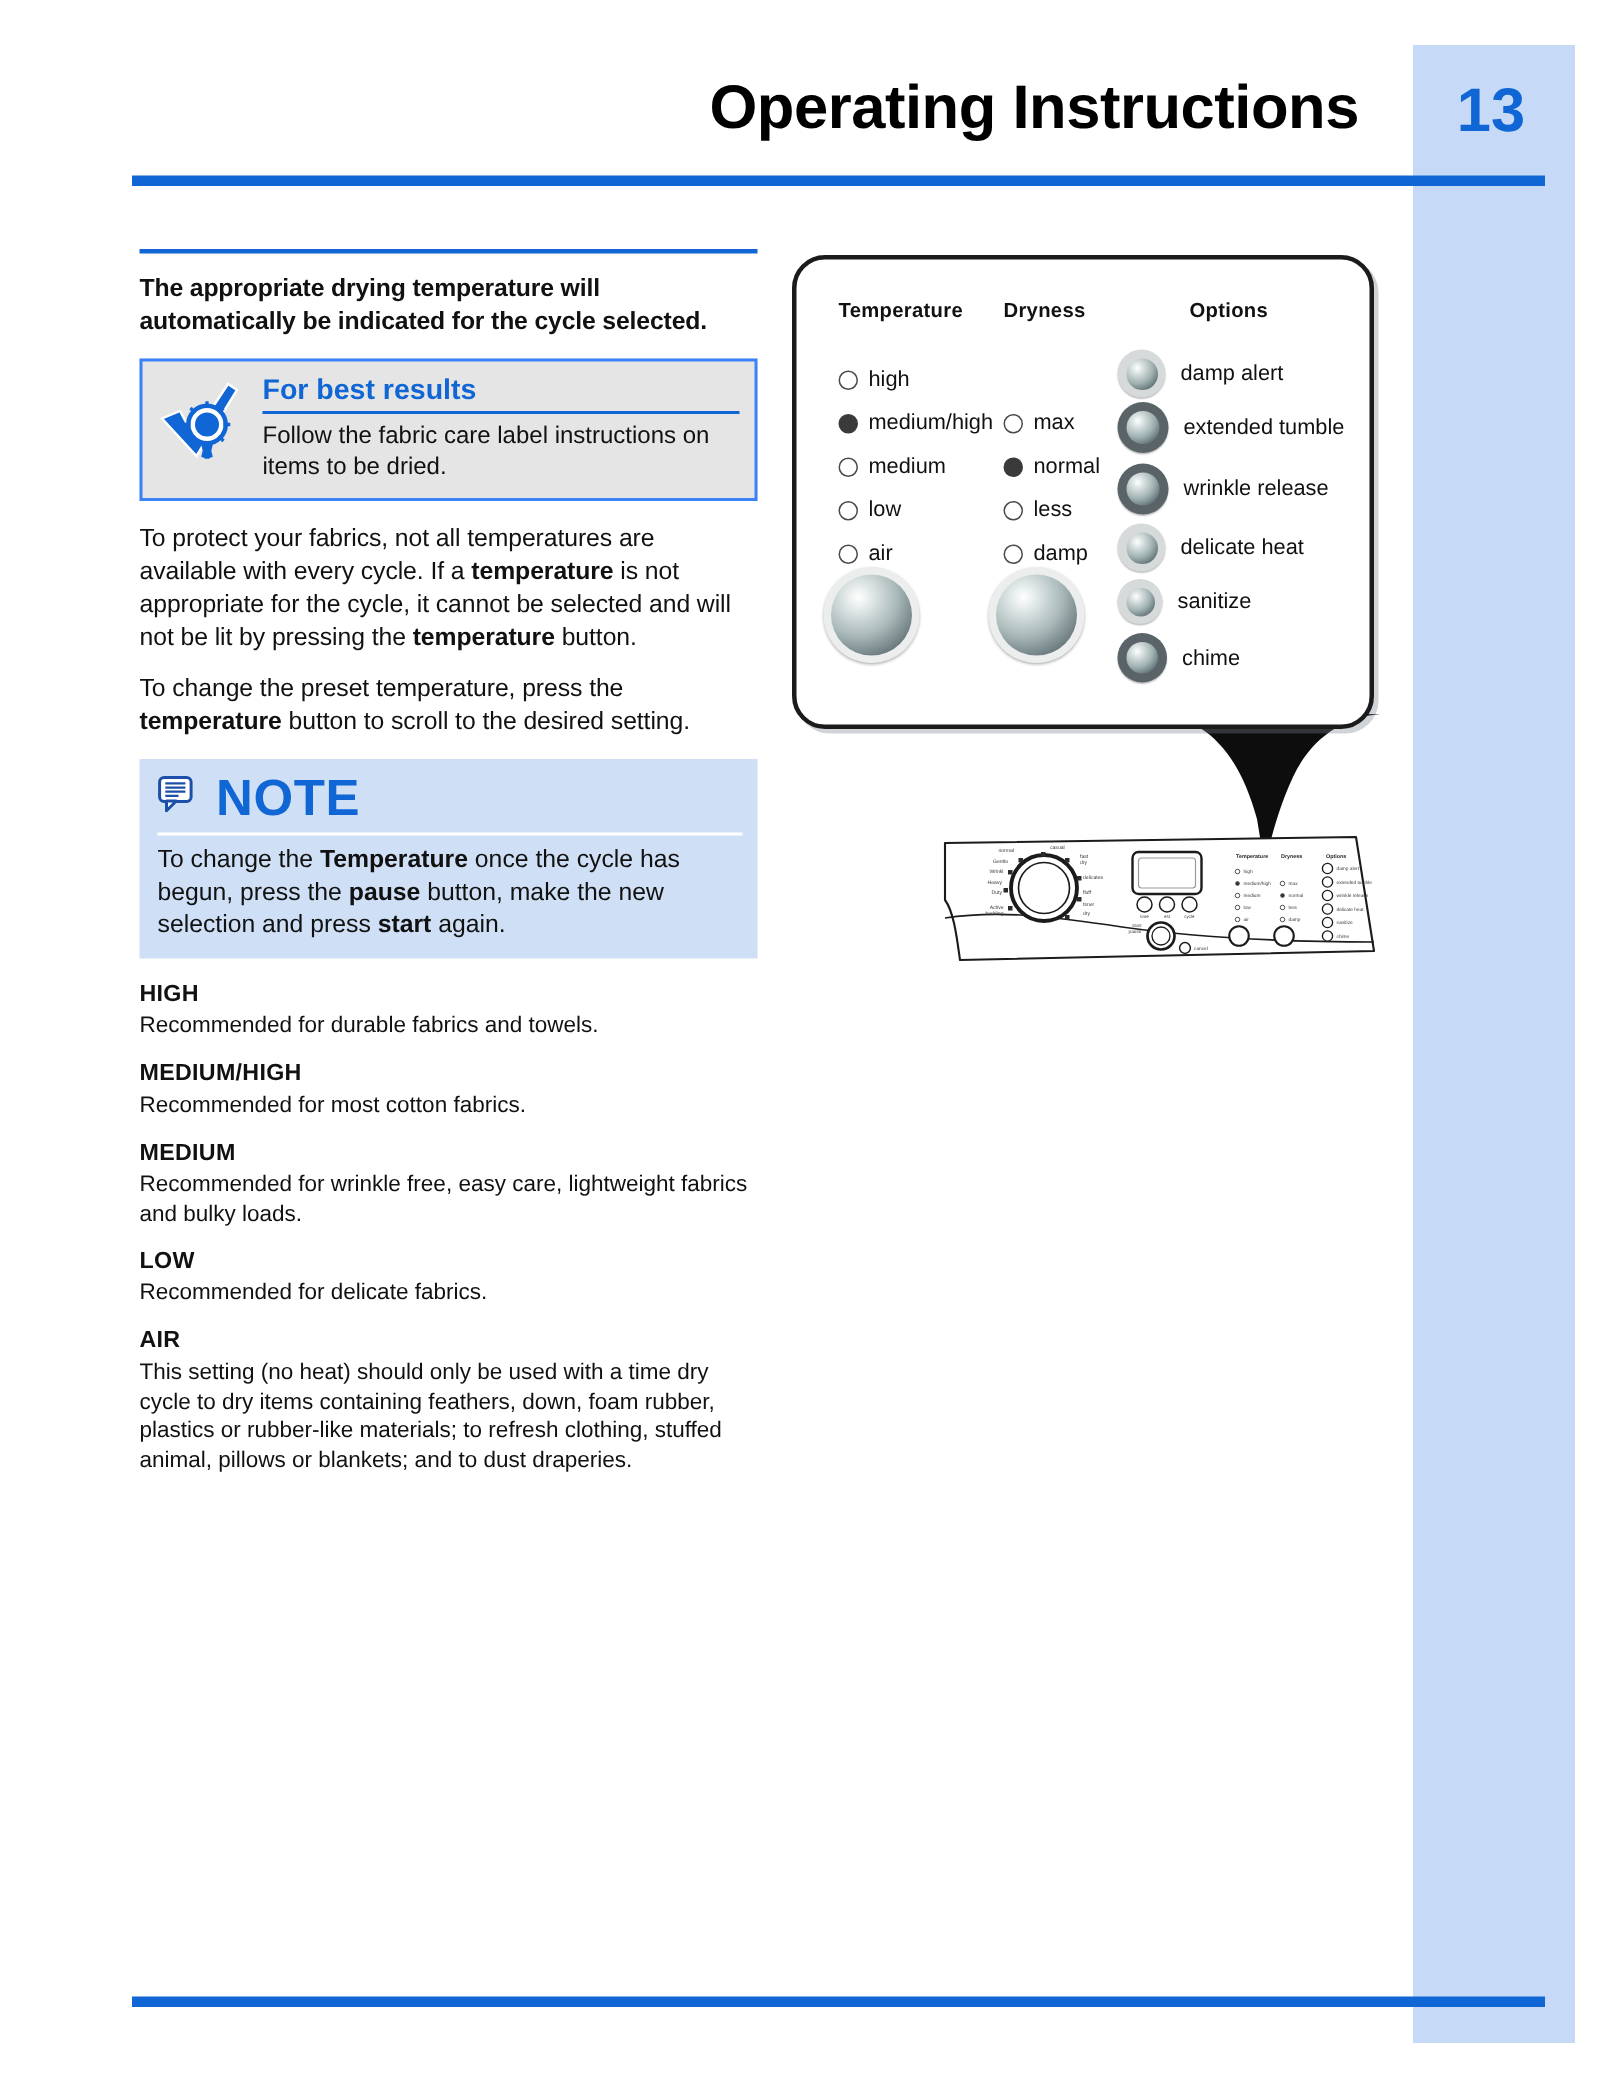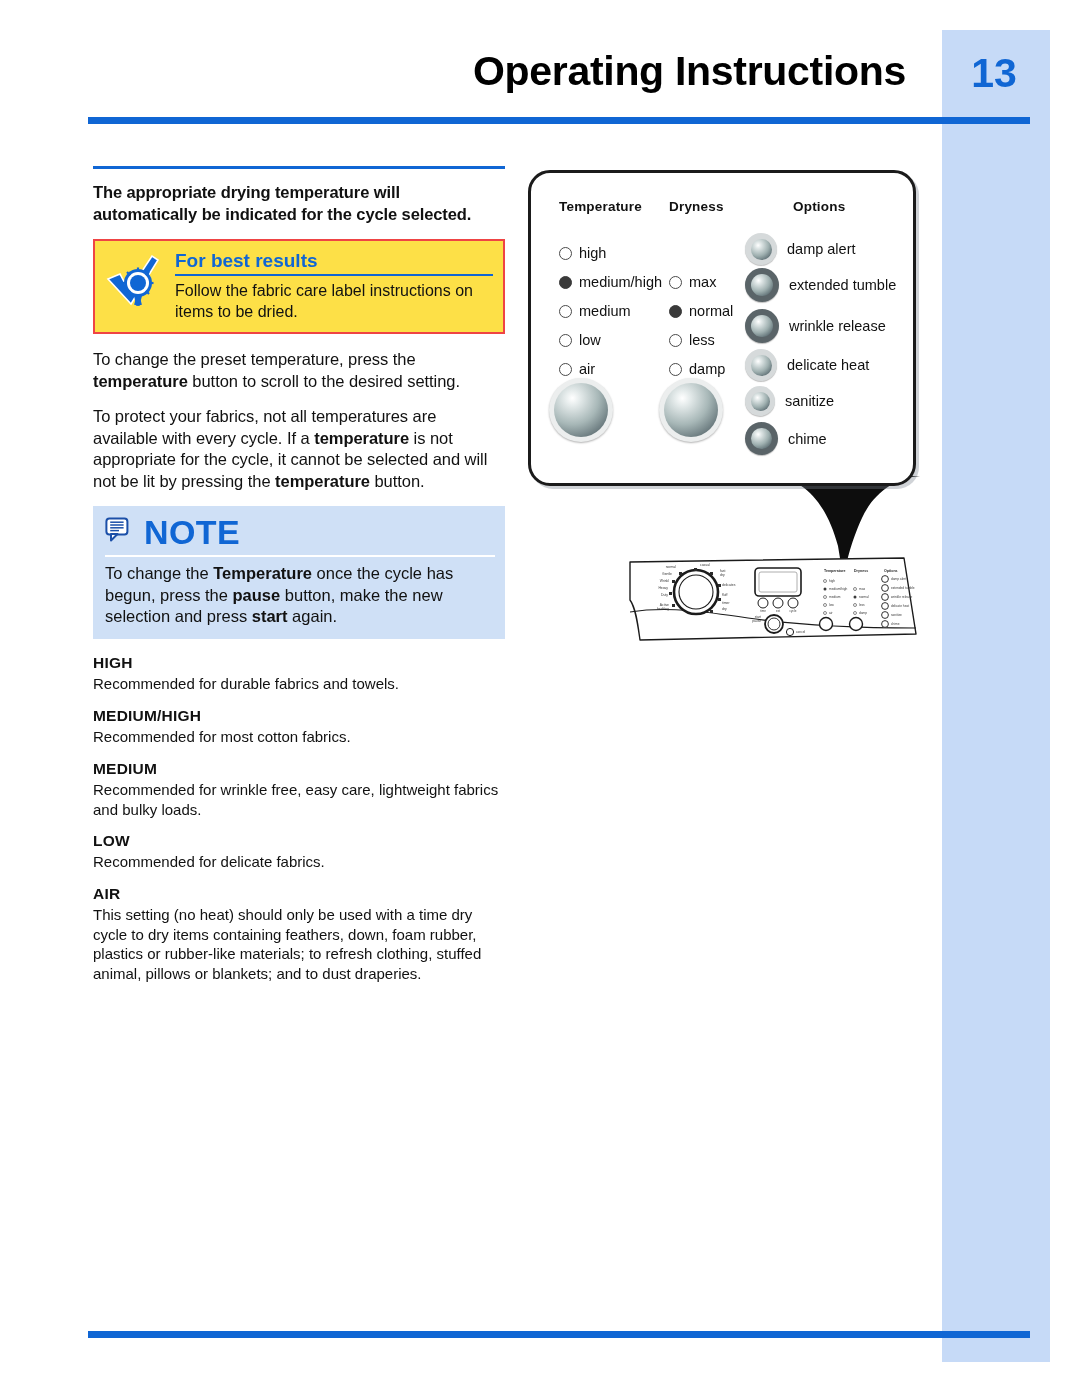--- a/index.html
+++ b/index.html
@@ -101,26 +101,26 @@
   .lead {
     font-size: 16.5px;
     font-weight: bold;
     line-height: 1.33;
     margin: 0 0 13px 0;
     letter-spacing: -0.1px;
   }
 
   
   #best-results {
-    border: 2px solid #ef4444;
+    border: 2px solid #3b82f6;
     padding: 9px 10px 10px 10px;
     display: flex;
     gap: 8px;
     margin-bottom: 15px;
-    background: #fde047;
+    background: #e5e5e5;
   }
   #best-results-icon { flex: 0 0 62px; padding-top: 2px; }
   #best-results-body { flex: 1 1 auto; }
   #best-results-title {
     font-size: 19px;
     font-weight: bold;
     color: #1066d4;
     margin: 0 0 2px 0;
   }
   #best-results-underline {
@@ -336,22 +336,22 @@
           </g>
         </svg>
       </div>
       <div id="best-results-body">
         <div id="best-results-title">For best results</div>
         <div id="best-results-underline"></div>
         <p id="best-results-text">Follow the fabric care label instructions on items to be dried.</p>
       </div>
     </div>
 
+    <p class="body-para"><span>To protect your fabrics, not all temperatures are available with every cycle. If a </span><b>temperature</b><span> is not appropriate for the cycle, it cannot be selected and will not be lit by pressing the </span><b>temperature</b><span> button.</span></p>
     <p class="body-para"><span>To change the preset temperature, press the </span><b>temperature</b><span> button to scroll to the desired setting.</span></p>
-    <p class="body-para"><span>To protect your fabrics, not all temperatures are available with every cycle. If a </span><b>temperature</b><span> is not appropriate for the cycle, it cannot be selected and will not be lit by pressing the </span><b>temperature</b><span> button.</span></p>
 
     <div id="note-box">
       <div id="note-head">
         <span>
           <svg width="26" height="26" viewBox="0 0 26 26" aria-hidden="true">
             <rect x="1.4" y="1.4" width="21" height="16" rx="3" fill="#ffffff" stroke="#1b4fa8" stroke-width="2"></rect>
             <path d="M6 17 L6 23.5 L12.5 17 Z" fill="#ffffff" stroke="#1b4fa8" stroke-width="2" stroke-linejoin="round"></path>
             <g stroke="#1b4fa8" stroke-width="1.5">
               <line x1="5.2" y1="5.2" x2="18.6" y2="5.2"></line>
               <line x1="5.2" y1="8" x2="18.6" y2="8"></line>

